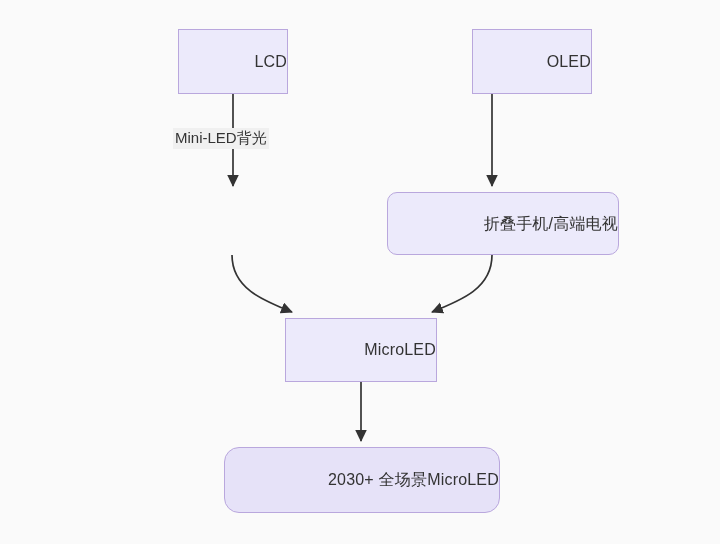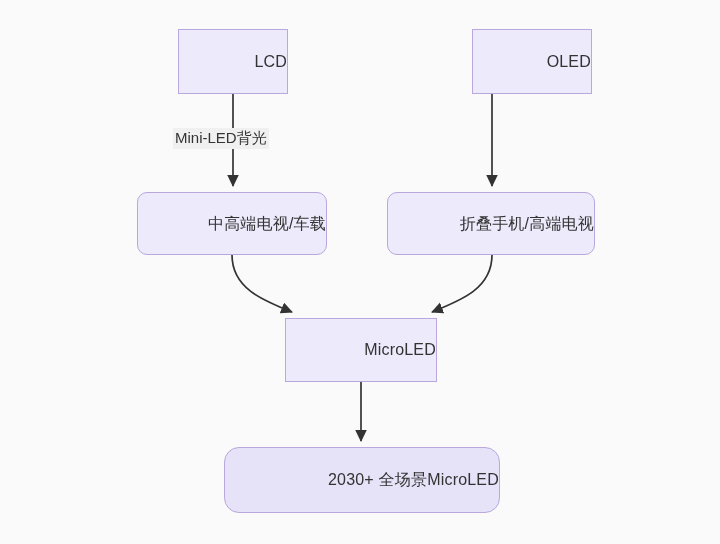--- a/index.html
+++ b/index.html
@@ -86,25 +86,22 @@
   </svg>
 
   <div class="node" style="left:178px; top:29px; width:110px; height:65px;">
     <span class="node-label">LCD</span>
   </div>
 
   <div class="node" style="left:432px; top:29px; width:120px; height:65px;margin-left:40px;">
     <span class="node-label">OLED</span>
   </div>
 
-  <div class="node rounded" style="left:137px; top:192px; width:190px; height:63px;">
-    <span class="node-label">中高端电视/车载</span>
-  </div>
 
-  <div class="node rounded" style="left:387px; top:192px; width:208px; height:63px;">
+  <div class="node rounded" style="left:387px; top:192px; width:232px; height:63px;">
     <span class="node-label">折叠手机/高端电视</span>
   </div>
 
   <div class="node" style="left:285px; top:318px; width:152px; height:64px;">
     <span class="node-label">MicroLED</span>
   </div>
 
   <div class="node terminal" style="left:224px; top:447px; width:276px; height:66px;">
     <span class="node-label">2030+ 全场景MicroLED</span>
   </div>

